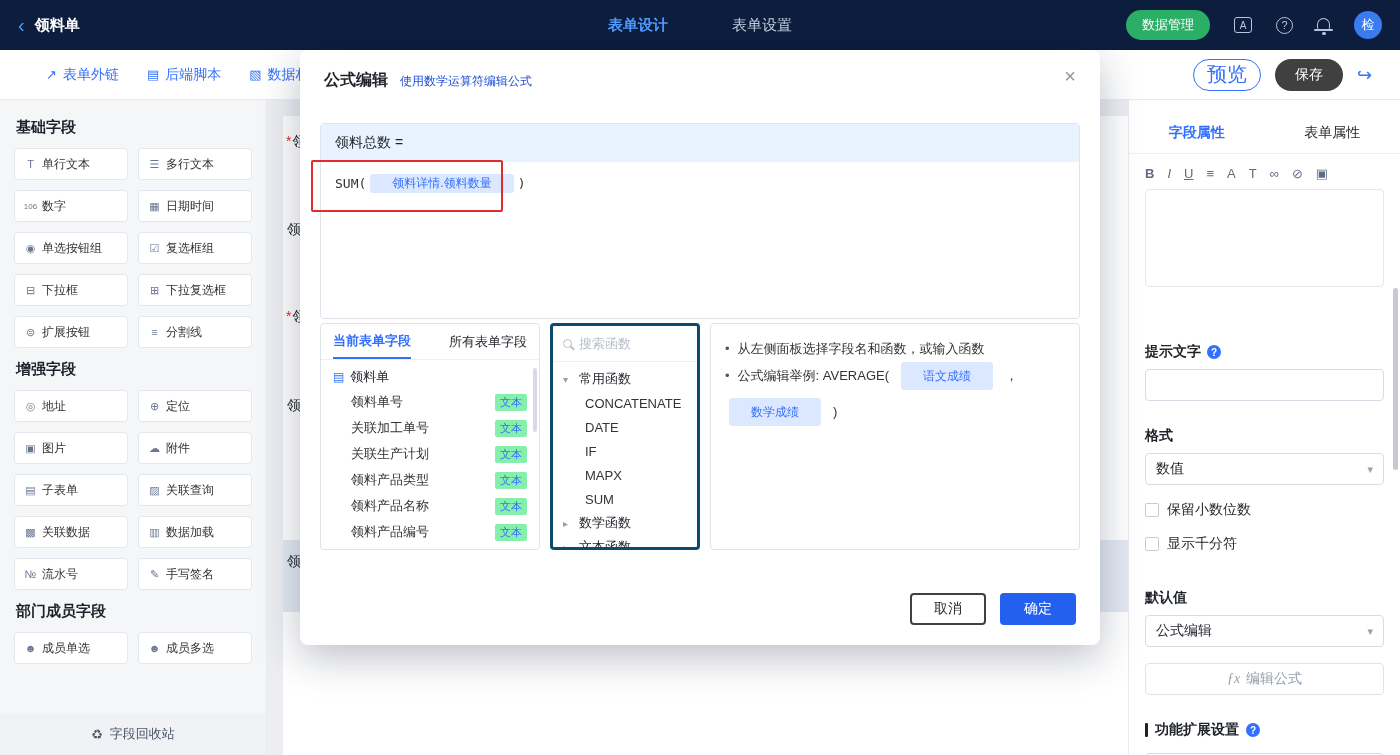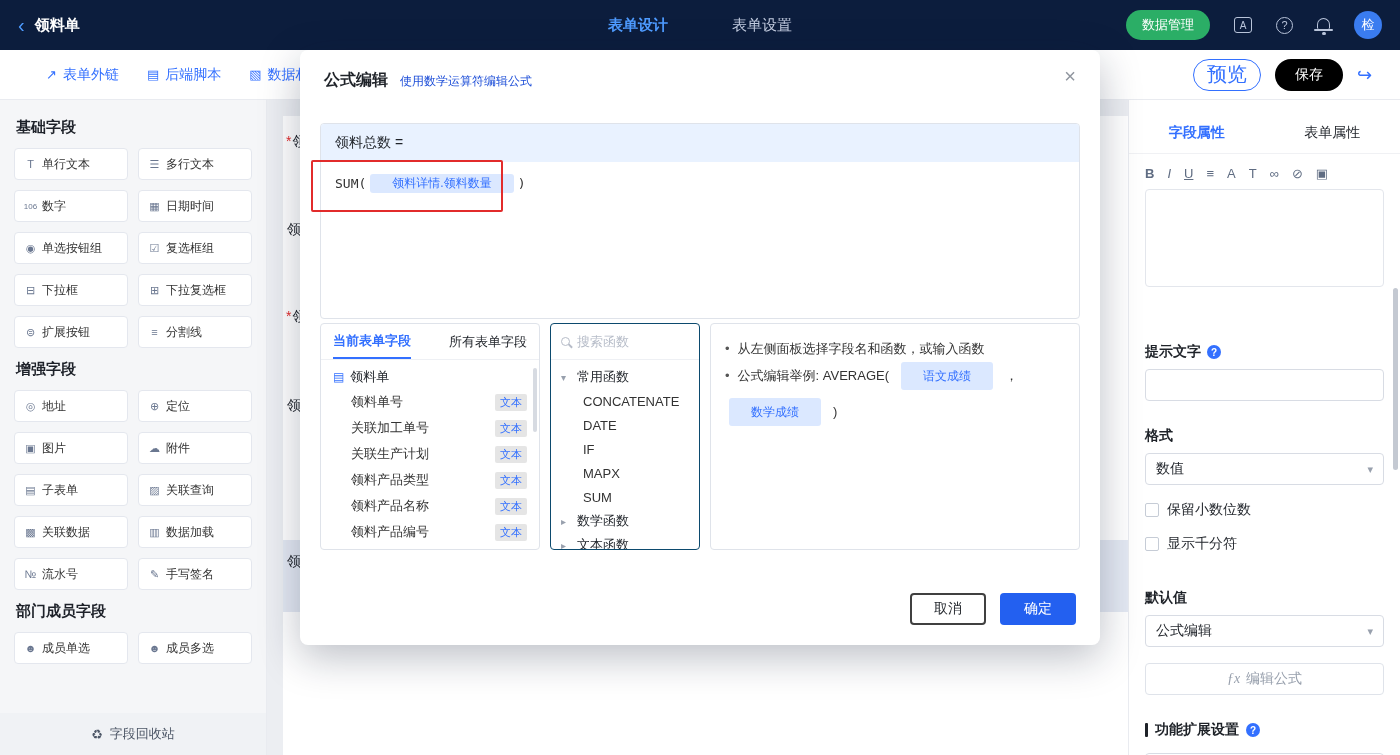--- a/index.html
+++ b/index.html
@@ -23,21 +23,21 @@
   .bell::before { content:""; position:absolute; left:50%; bottom:-6px; width:4px; height:3px; margin-left:-2px; border-radius:2px; background:#b9c4da; }
   .avatar { width:28px; height:28px; border-radius:50%; background:#3a7cf0; color:#fff; font-size:13px; display:flex; align-items:center; justify-content:center; cursor:pointer; }
 
   
   .subtoolbar { position:absolute; top:50px; left:0; right:0; height:50px; background:#fff; border-bottom:1px solid #e9ebf0; display:flex; align-items:center; z-index:5; }
   .st-left { display:flex; gap:28px; padding-left:46px; align-items:center; }
   .st-link { color:#3370ff; font-size:14px; display:flex; gap:6px; align-items:center; cursor:pointer; white-space:nowrap; }
   .st-link .ic { font-size:13px; }
   .st-right { margin-left:auto; display:flex; gap:14px; align-items:center; padding-right:28px; }
   .btn-preview { width:68px; height:32px; border:1px solid #3370ff; color:#3370ff; border-radius:16px; background:#fff; font-size:20px; display:flex; align-items:center; justify-content:center; cursor:pointer; }
-  .btn-save { width:68px; height:32px; background:#000000; color:#fff; border-radius:16px; font-size:14px; display:flex; align-items:center; justify-content:center; cursor:pointer; }
+  .btn-save { width:68px; height:32px; background:#404040; color:#fff; border-radius:16px; font-size:14px; display:flex; align-items:center; justify-content:center; cursor:pointer; }
   .share { color:#3370ff; font-size:18px; cursor:pointer; }
 
   
   .sidebar { position:absolute; top:100px; left:0; width:267px; bottom:0; background:#f5f6f8; border-right:1px solid #e9ebf0; padding:6px 14px 0; z-index:4; overflow:hidden; }
   .sb-title { font-size:15px; font-weight:700; color:#1d2129; margin:12px 2px 11px; }
   .sb-grid { display:grid; grid-template-columns:1fr 1fr; gap:10px; }
   .sb-item { height:32px; background:#fff; border:1px solid #e4e7ee; border-radius:4px; display:flex; align-items:center; padding:0 8px; font-size:12px; color:#333; cursor:grab; white-space:nowrap; overflow:hidden; }
   .sb-item .ic { color:#6a7790; font-size:11px; min-width:15px; text-align:center; margin-right:4px; }
   .sb-recycle { position:absolute; bottom:0; left:0; right:0; height:42px; display:flex; align-items:center; justify-content:center; gap:7px; color:#4c5666; font-size:13px; background:#f0f2f5; cursor:pointer; }
 
@@ -81,29 +81,29 @@
   .m-close { position:absolute; top:16px; right:24px; font-size:20px; color:#8f959e; cursor:pointer; line-height:1; }
   .f-box { margin:20px 20px 0; border:1px solid #dfe3ea; border-radius:4px; height:196px; overflow:hidden; }
   .f-head { height:38px; background:#e9f2ff; display:flex; align-items:center; padding:0 14px; font-size:14px; color:#1f2329; }
   .f-body { padding:12px 14px; font-family:"DejaVu Sans Mono",monospace; font-size:13px; color:#333; display:flex; align-items:center; }
   .chip { background:#dbe8ff; color:#3370ff; border-radius:3px; padding:1px 22px; font-size:12px; font-family:"Liberation Sans",sans-serif; margin:0 4px; white-space:nowrap; }
   .red-box { position:absolute; left:11px; top:110px; width:192px; height:52px; border:2px solid #e22b2b; border-radius:2px; pointer-events:none; z-index:6; }
   .p-labels { display:flex; margin:12px 20px 6px; font-size:12px; color:#8f959e; }
   .p-labels .l1 { width:230px; } .p-labels .l2 { width:160px; }
   .panels { display:flex; gap:10px; margin:4px 20px 0; height:227px; }
   .p-var { width:220px; border:1px solid #dfe3ea; border-radius:4px; position:relative; overflow:hidden; }
-  .p-fn { width:150px; border:1px solid #0c4a6e; border-radius:4px; overflow:hidden; }
+  .p-fn { width:150px; border:3px solid #0c4a6e; border-radius:4px; overflow:hidden; }
   .p-help { flex:1; border:1px solid #dfe3ea; border-radius:4px; padding:12px 14px; }
   .v-tabs { height:36px; display:flex; justify-content:space-between; border-bottom:1px solid #eef0f4; padding:0 12px;gap:36px; }
   .v-tab { display:flex; align-items:center; font-size:13px; color:#1f2329; cursor:pointer; }
   .v-tab.active { color:#3370ff; border-bottom:2px solid #3370ff; font-weight:600; }
   .v-root { display:flex; align-items:center; gap:6px; padding:8px 12px 3px; font-size:13px; color:#1f2329; }
   .v-root .ic { color:#3370ff; font-size:12px; }
   .v-row { display:flex; align-items:center; justify-content:space-between; padding:0 12px 0 30px; height:26px; font-size:13px; color:#333; cursor:pointer; }
-  .tag { background:#e5e5e5; color:#3370ff; font-size:11px; padding:1px 5px; border-radius:2px; }
+  .tag { background:#86efac; color:#3370ff; font-size:11px; padding:1px 5px; border-radius:2px; }
   .v-scroll { position:absolute; right:2px; top:44px; width:4px; height:64px; background:#d7dbe2; border-radius:2px; cursor:grab; }
   .f-search { height:36px; border-bottom:1px solid #eef0f4; display:flex; align-items:center; gap:7px; padding:0 10px; }
   .mag { width:9px; height:9px; border:1.5px solid #b6bcc8; border-radius:50%; position:relative; flex:0 0 auto; }
   .mag::after { content:""; position:absolute; width:5px; height:1.5px; background:#b6bcc8; transform:rotate(45deg); right:-4px; bottom:-1px; }
   .f-inp { border:none; outline:none; font-size:13px; color:#333; width:100%; background:transparent; }
   .f-inp::placeholder { color:#b6bcc8; }
   .f-tree { padding:5px 10px; }
   .f-group { display:flex; align-items:center; gap:6px; font-size:13px; color:#1f2329; height:24px; cursor:pointer; }
   .f-group .chv { color:#98a0ad; font-size:10px; width:10px; }
   .f-item { padding-left:22px; font-size:13px; color:#333; height:24px; display:flex; align-items:center; cursor:pointer; }

